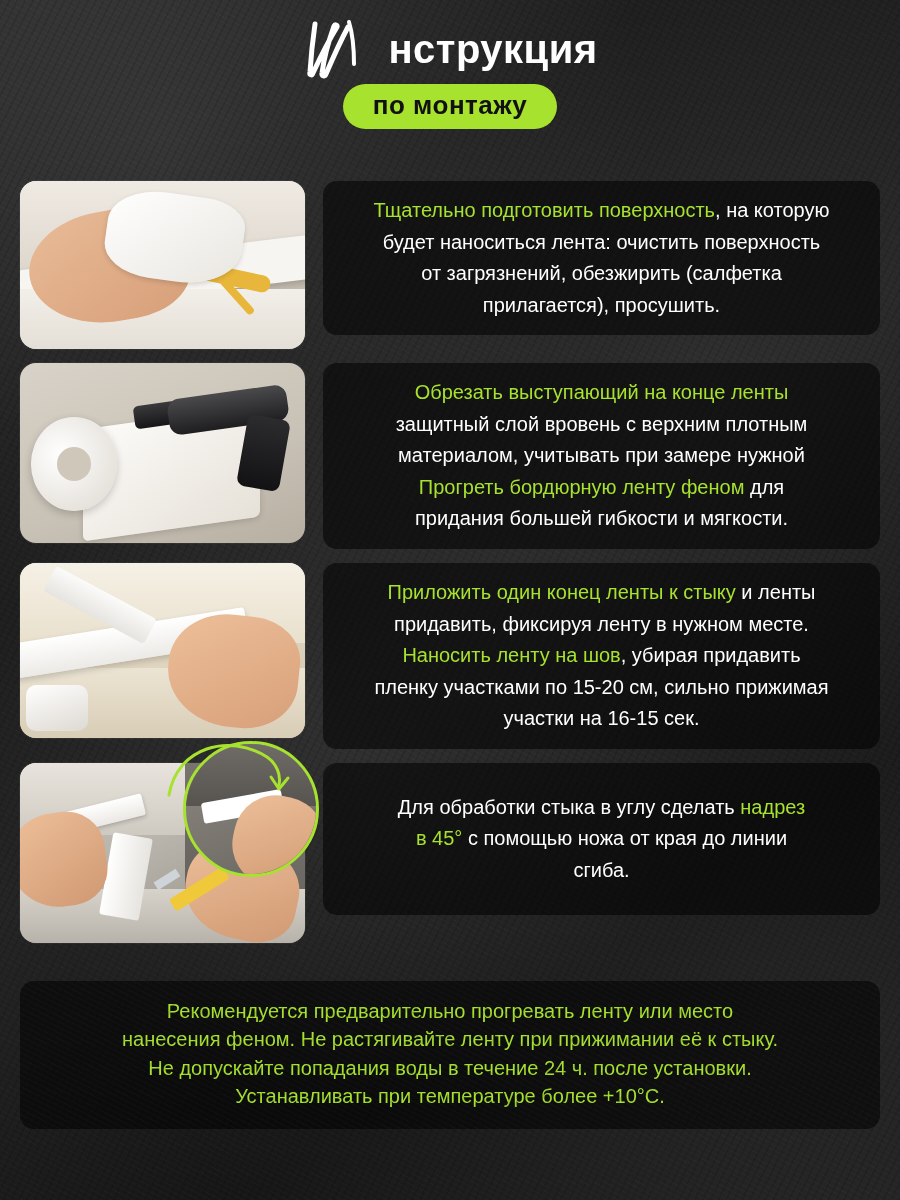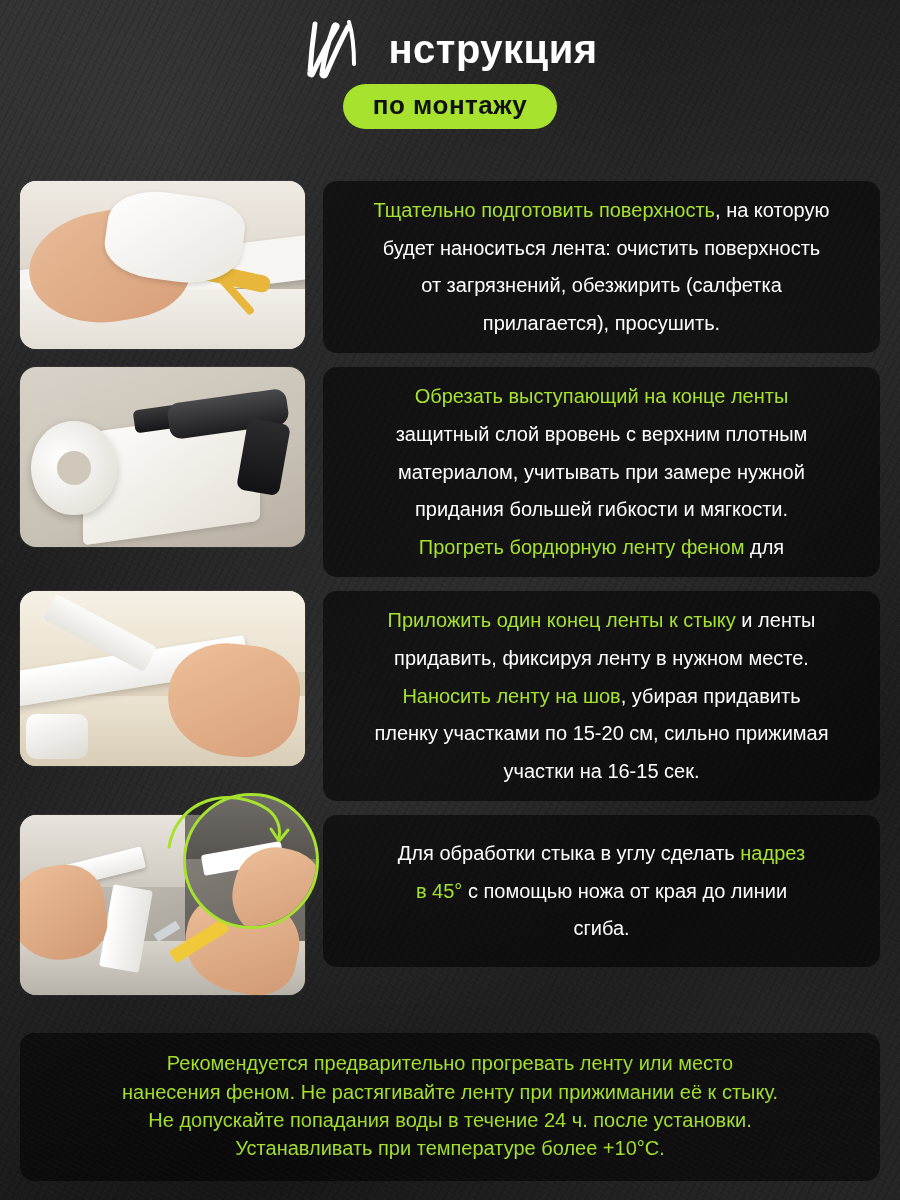--- a/index.html
+++ b/index.html
@@ -110,21 +110,21 @@
     text-align: center;
     font-size: 20px;
     line-height: 1.38;
     color: #ffffff;
     min-height: 120px;
     display: flex;
     flex-direction: column;
     justify-content: center;
   }
   .text-card p { margin: 0; }
-  .text-card p + p { margin-top: 10px; }
+  .text-card p + p { margin-top: 4px; }
   .accent { color: #a6e22e; }
 
   
   .footer-note {
     margin: 8px 20px 0 20px;
     background: rgba(0,0,0,0.55);
     border-radius: 14px;
     padding: 16px 24px 18px 24px;
     text-align: center;
     font-size: 20px;
@@ -244,22 +244,22 @@
           <div class="rollA"></div>
           <div class="dryer-nozzle"></div>
           <div class="dryer-body"></div>
           <div class="dryer-handle"></div>
         </div>
       </div>
       <div class="text-card">
         <p><span class="accent">Обрезать выступающий на конце ленты</span></p>
         <p><span>защитный слой вровень с верхним плотным</span></p>
         <p><span>материалом, учитывать при замере нужной</span></p>
+        <p><span class="accent">Прогреть бордюрную ленту феном</span><span> для</span></p>
         <p><span>придания большей гибкости и мягкости.</span></p>
-        <p><span class="accent">Прогреть бордюрную ленту феном</span><span> для</span></p>
       </div>
     </div>
 
     <div class="step">
       <div class="photo tall2">
         <div class="img-bg p3">
           <div class="top"></div>
           <div class="bottom"></div>
           <div class="strip"></div>
           <div class="strip2"></div>

